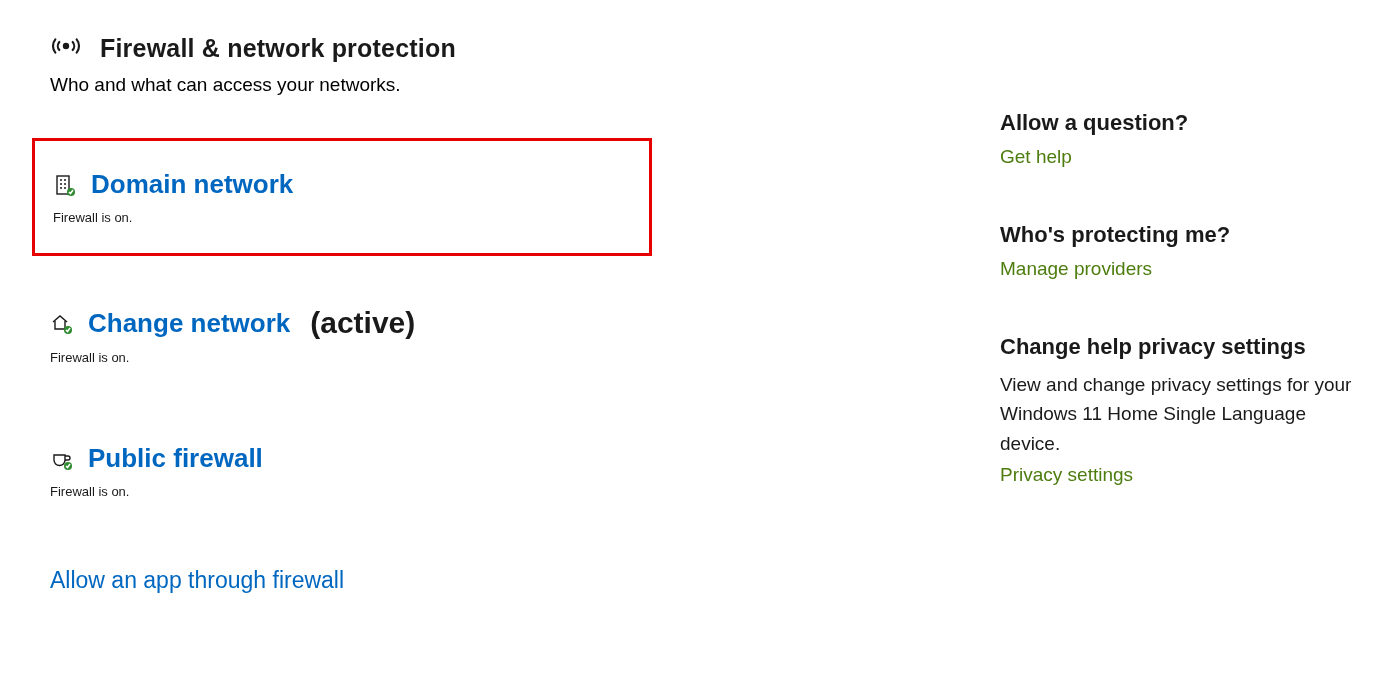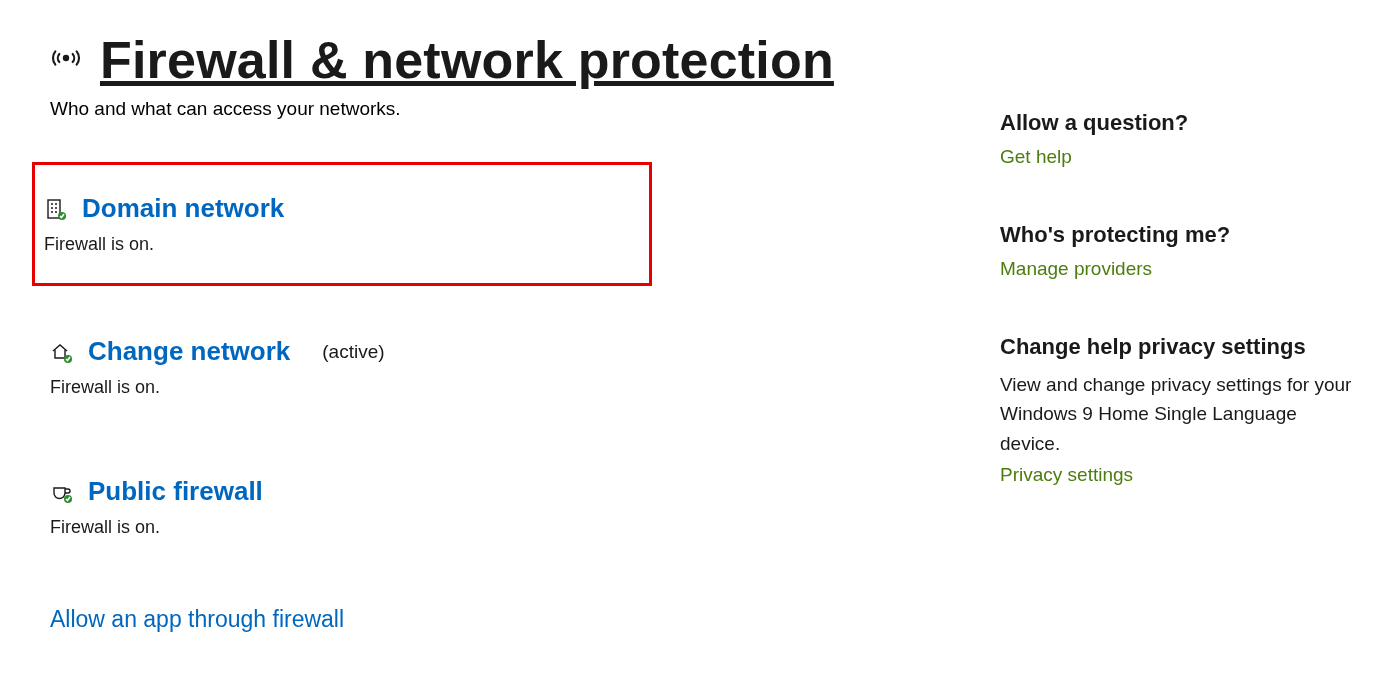--- a/index.html
+++ b/index.html
@@ -26,40 +26,39 @@
       padding: 110px 40px 0 40px;
     }
     .header-row {
       display: flex;
       align-items: center;
       gap: 18px;
       margin-bottom: 8px;
     }
     .page-icon svg { width: 32px; height: 32px; }
     .page-title {
-      font-size: 52px;
+      font-size: 25px;
       font-weight: 600;
       color: #1a1a1a;
       letter-spacing: 0.2px;
-      text-decoration: underline;
     }
     .page-subtitle {
       font-size: 19px;
       color: #000000;
       margin-bottom: 42px;
       margin-top: 6px;
     }
     .network-block {
       padding: 28px 24px 28px 0;
       margin-bottom: 22px;
       max-width: 620px;
     }
     .highlight {
       border: 3px solid #e60000;
-      padding: 28px 18px 28px 9px;
+      padding: 28px 18px 28px 18px;
       margin-left: -18px;
     }
     .network-head {
       display: flex;
       align-items: center;
       gap: 14px;
     }
     .net-icon {
       width: 24px;
       height: 24px;
@@ -67,27 +66,27 @@
       align-items: center;
       justify-content: center;
     }
     .net-icon svg { width: 24px; height: 24px; }
     .net-title {
       font-size: 26px;
       font-weight: 600;
       color: #0067C0;
     }
     .net-active {
-      font-size: 19px;
-      font-weight: 400;
-      color: #1a1a1a;
-      margin-left: 18px;
+      font-size: 30px;
+      font-weight: 700;
+      color: #1a1a1a;
+      margin-left: 6px;
     }
     .net-status {
-      font-size: 18px;
+      font-size: 13px;
       color: #1a1a1a;
       margin-top: 10px;
     }
     .bottom-link {
       font-size: 23px;
       font-weight: 400;
       color: #0067C0;
       margin-top: 40px;
     }
     .side-section {
@@ -191,17 +190,17 @@
     </div>
 
     <div class="side-section">
       <div class="side-heading">Who's protecting me?</div>
       <span class="side-link">Manage providers</span>
     </div>
 
 
     <div class="side-section">
       <div class="side-heading">Change help privacy settings</div>
-      <div class="side-desc">View and change privacy settings for your Windows 9 Home Single Language device.</div>
+      <div class="side-desc">View and change privacy settings for your Windows 11 Home Single Language device.</div>
       <span class="side-link">Privacy settings</span>
     </div>
   </div>
 </div>
 
 </body></html>

